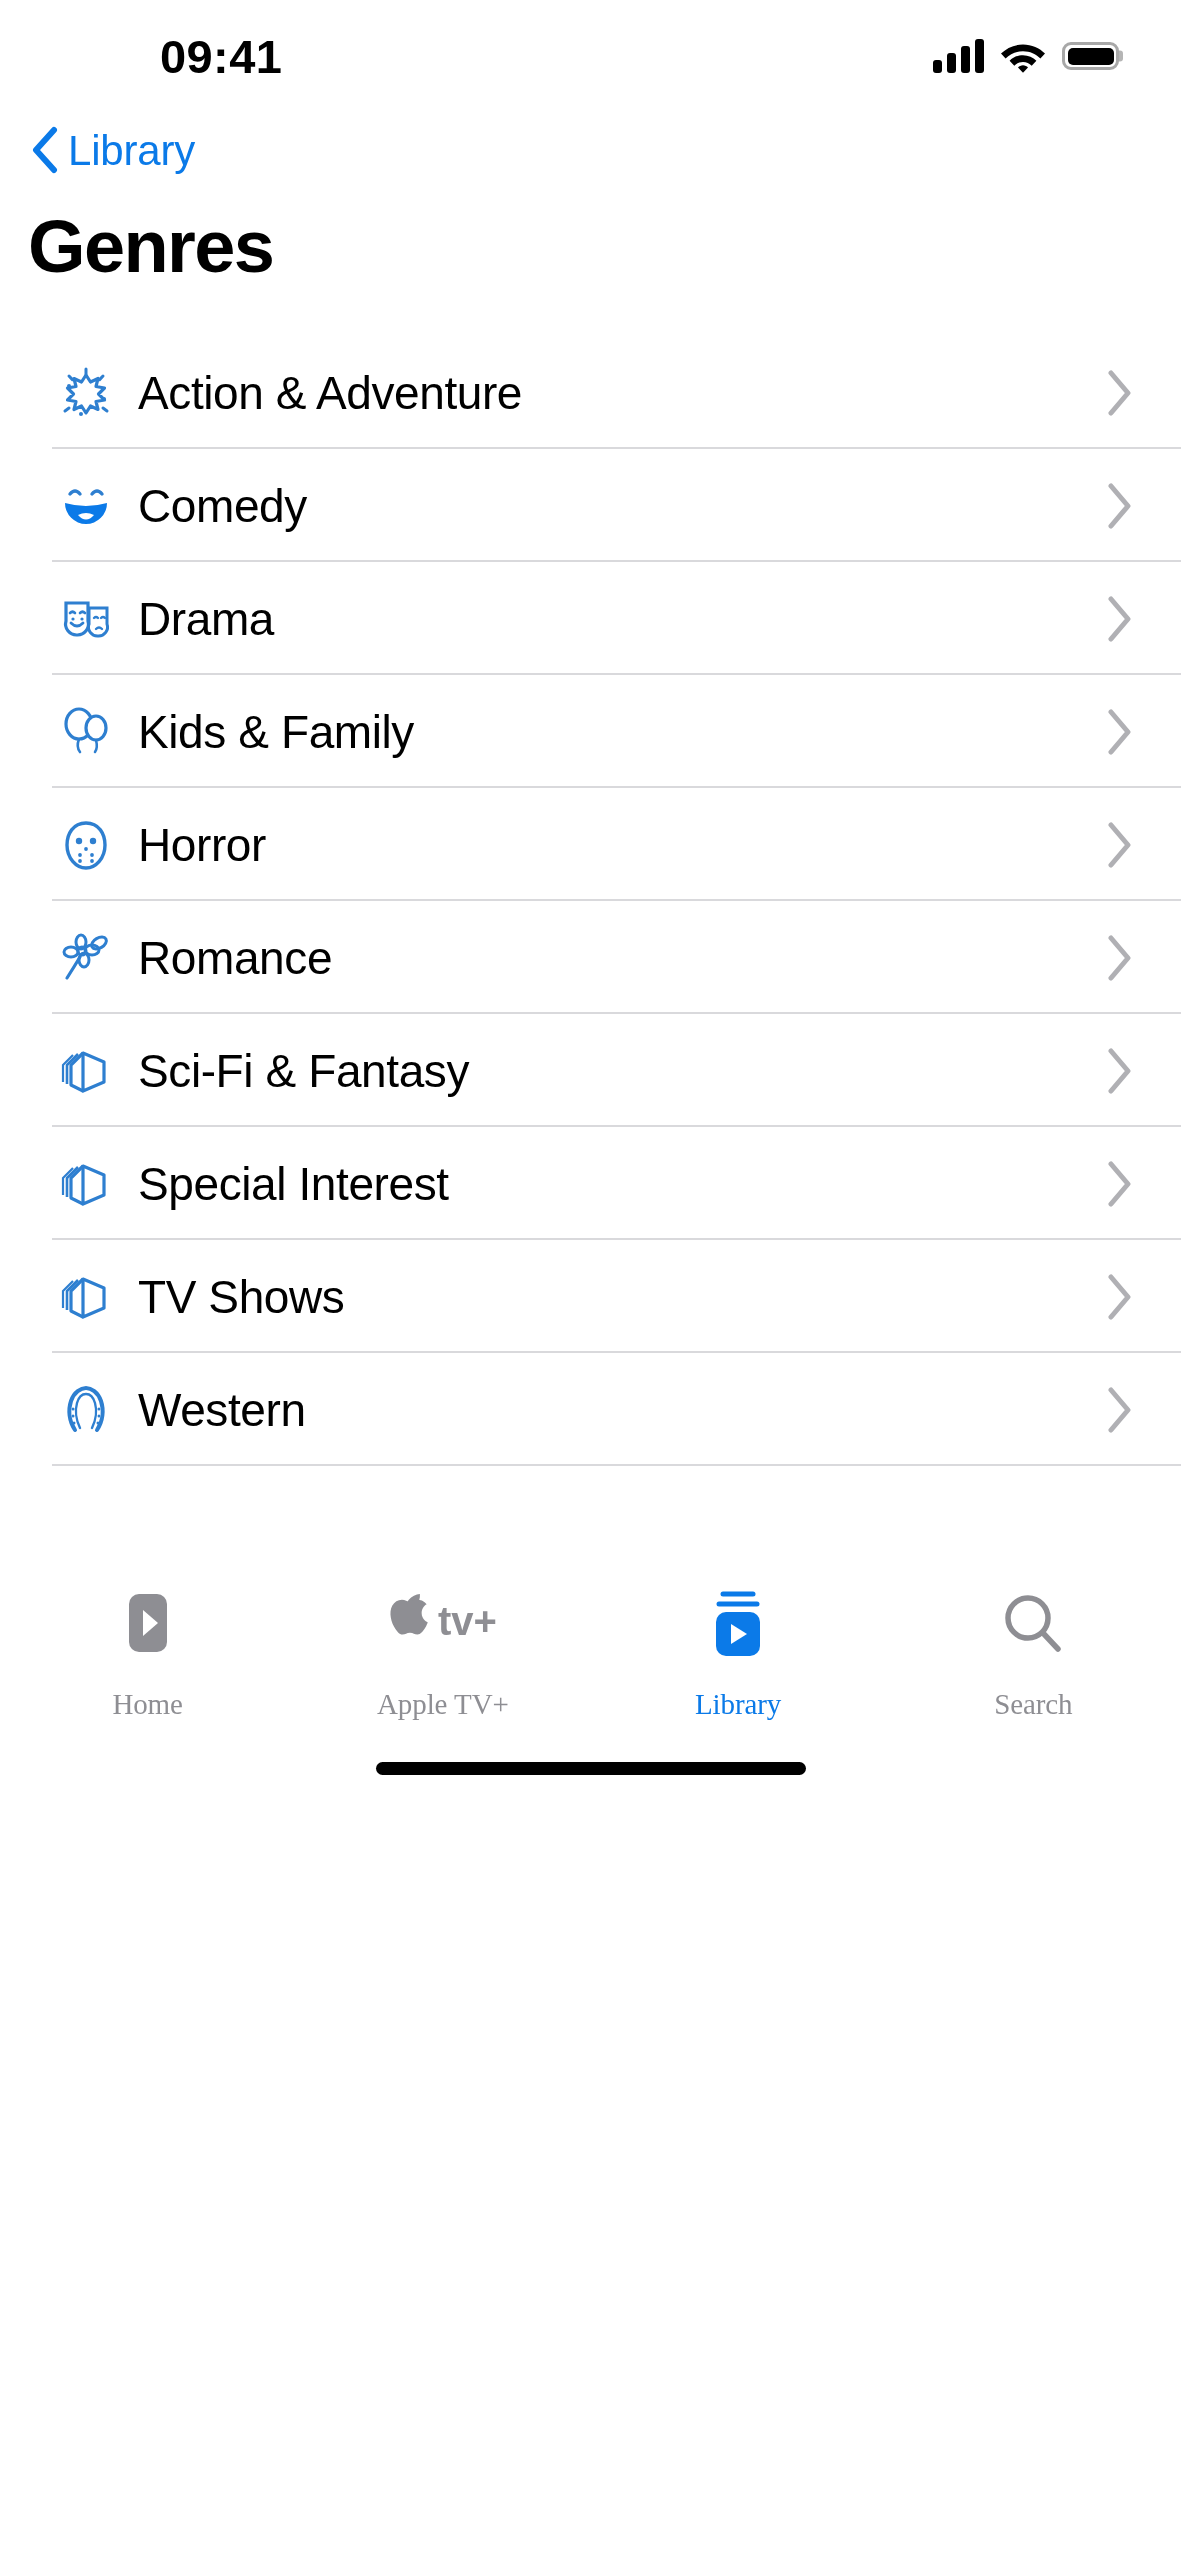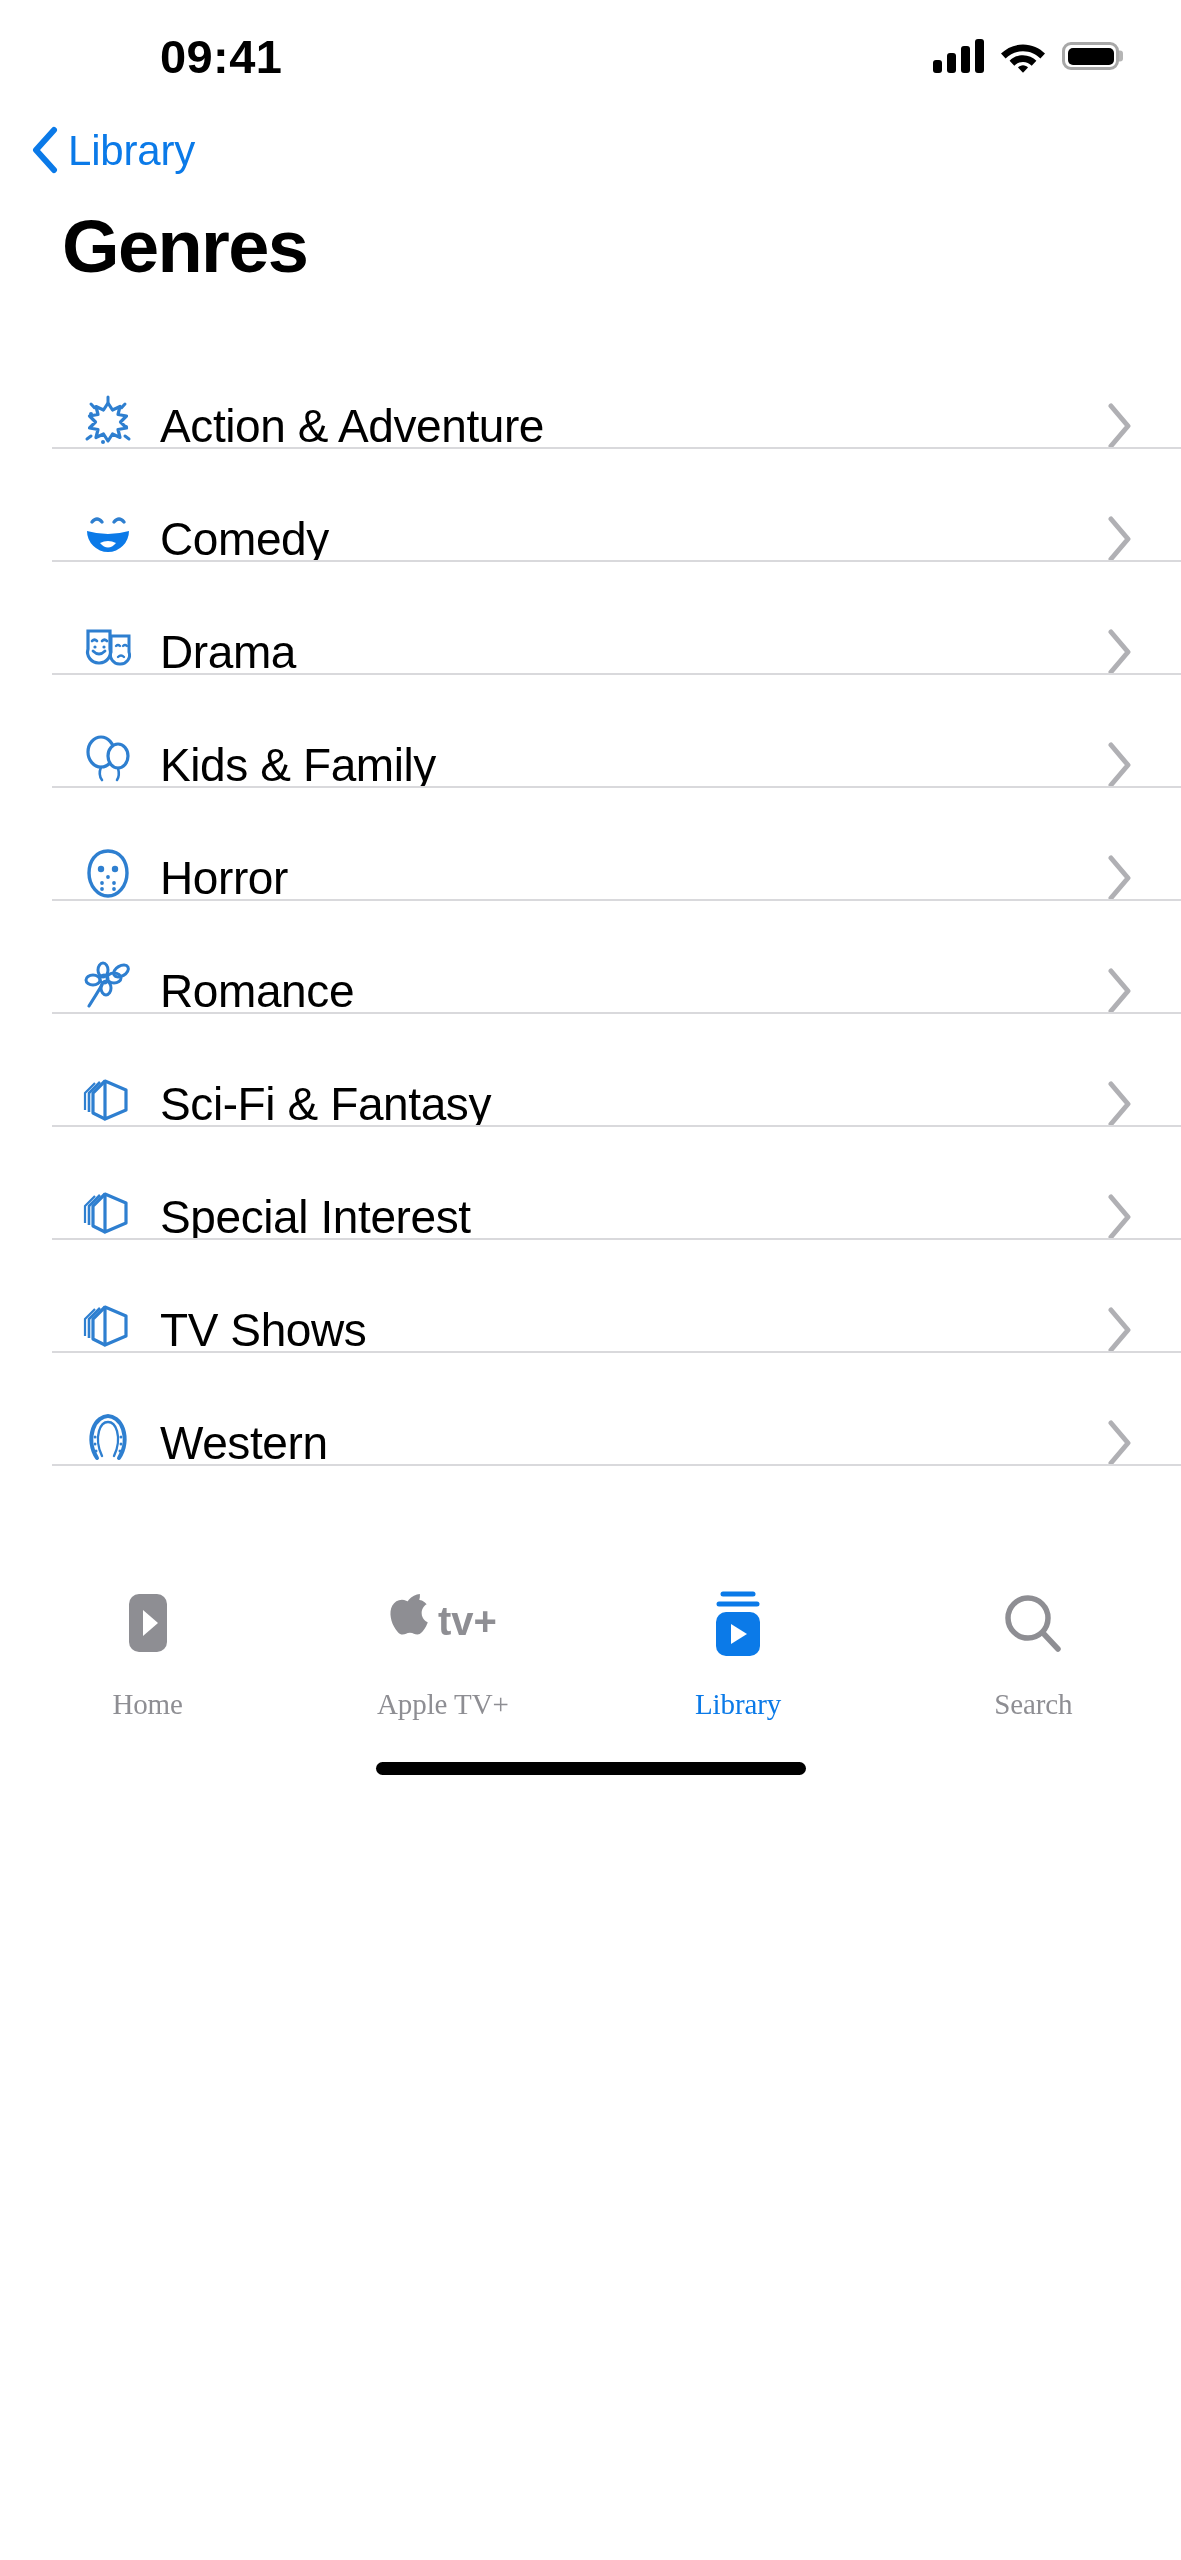--- a/index.html
+++ b/index.html
@@ -90,36 +90,36 @@
     letter-spacing:-0.2px;
   }
 
   
   .page-title {
     flex:0 0 112px;
     font-size:74px;
     font-weight:700;
     letter-spacing:-1.6px;
     color:#000;
-    padding-left:62px;
+    padding-left:28px;
     display:flex; align-items:center;
   }
 
   
   .genre-list {
     flex:0 0 auto;
     margin-top:32px;
     border-top:2px solid transparent;
   }
   .genre-row {
     position:relative;
     height:113px;
     display:flex;
-    align-items:flex-end;
-    padding-left:80px;
+    align-items:center;
+    padding-left:58px;
     padding-right:40px;
     cursor:pointer;
     background:#fff;
   }
   .genre-row::after {
     content:"";
     position:absolute;
     left:52px; right:0; bottom:0;
     height:2px;
     background:#d9d9dc;

